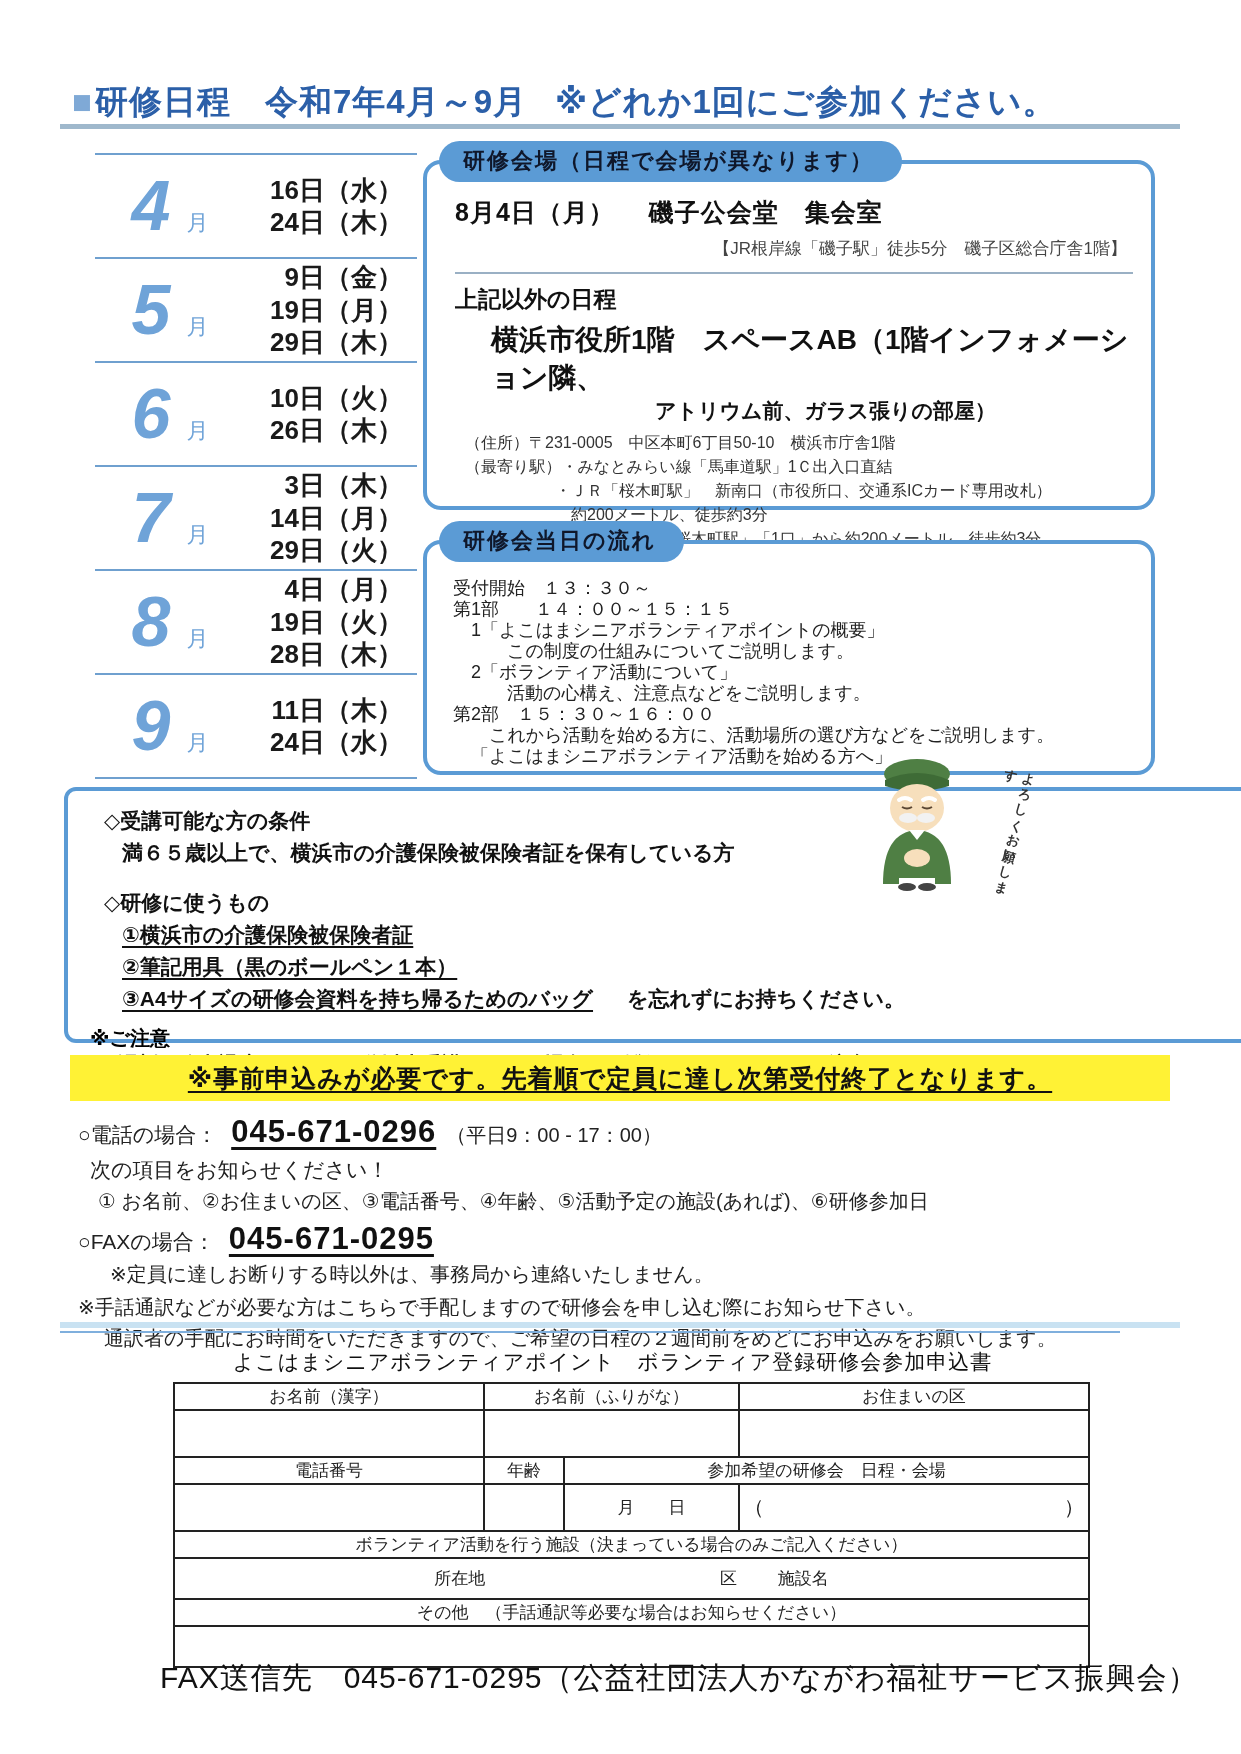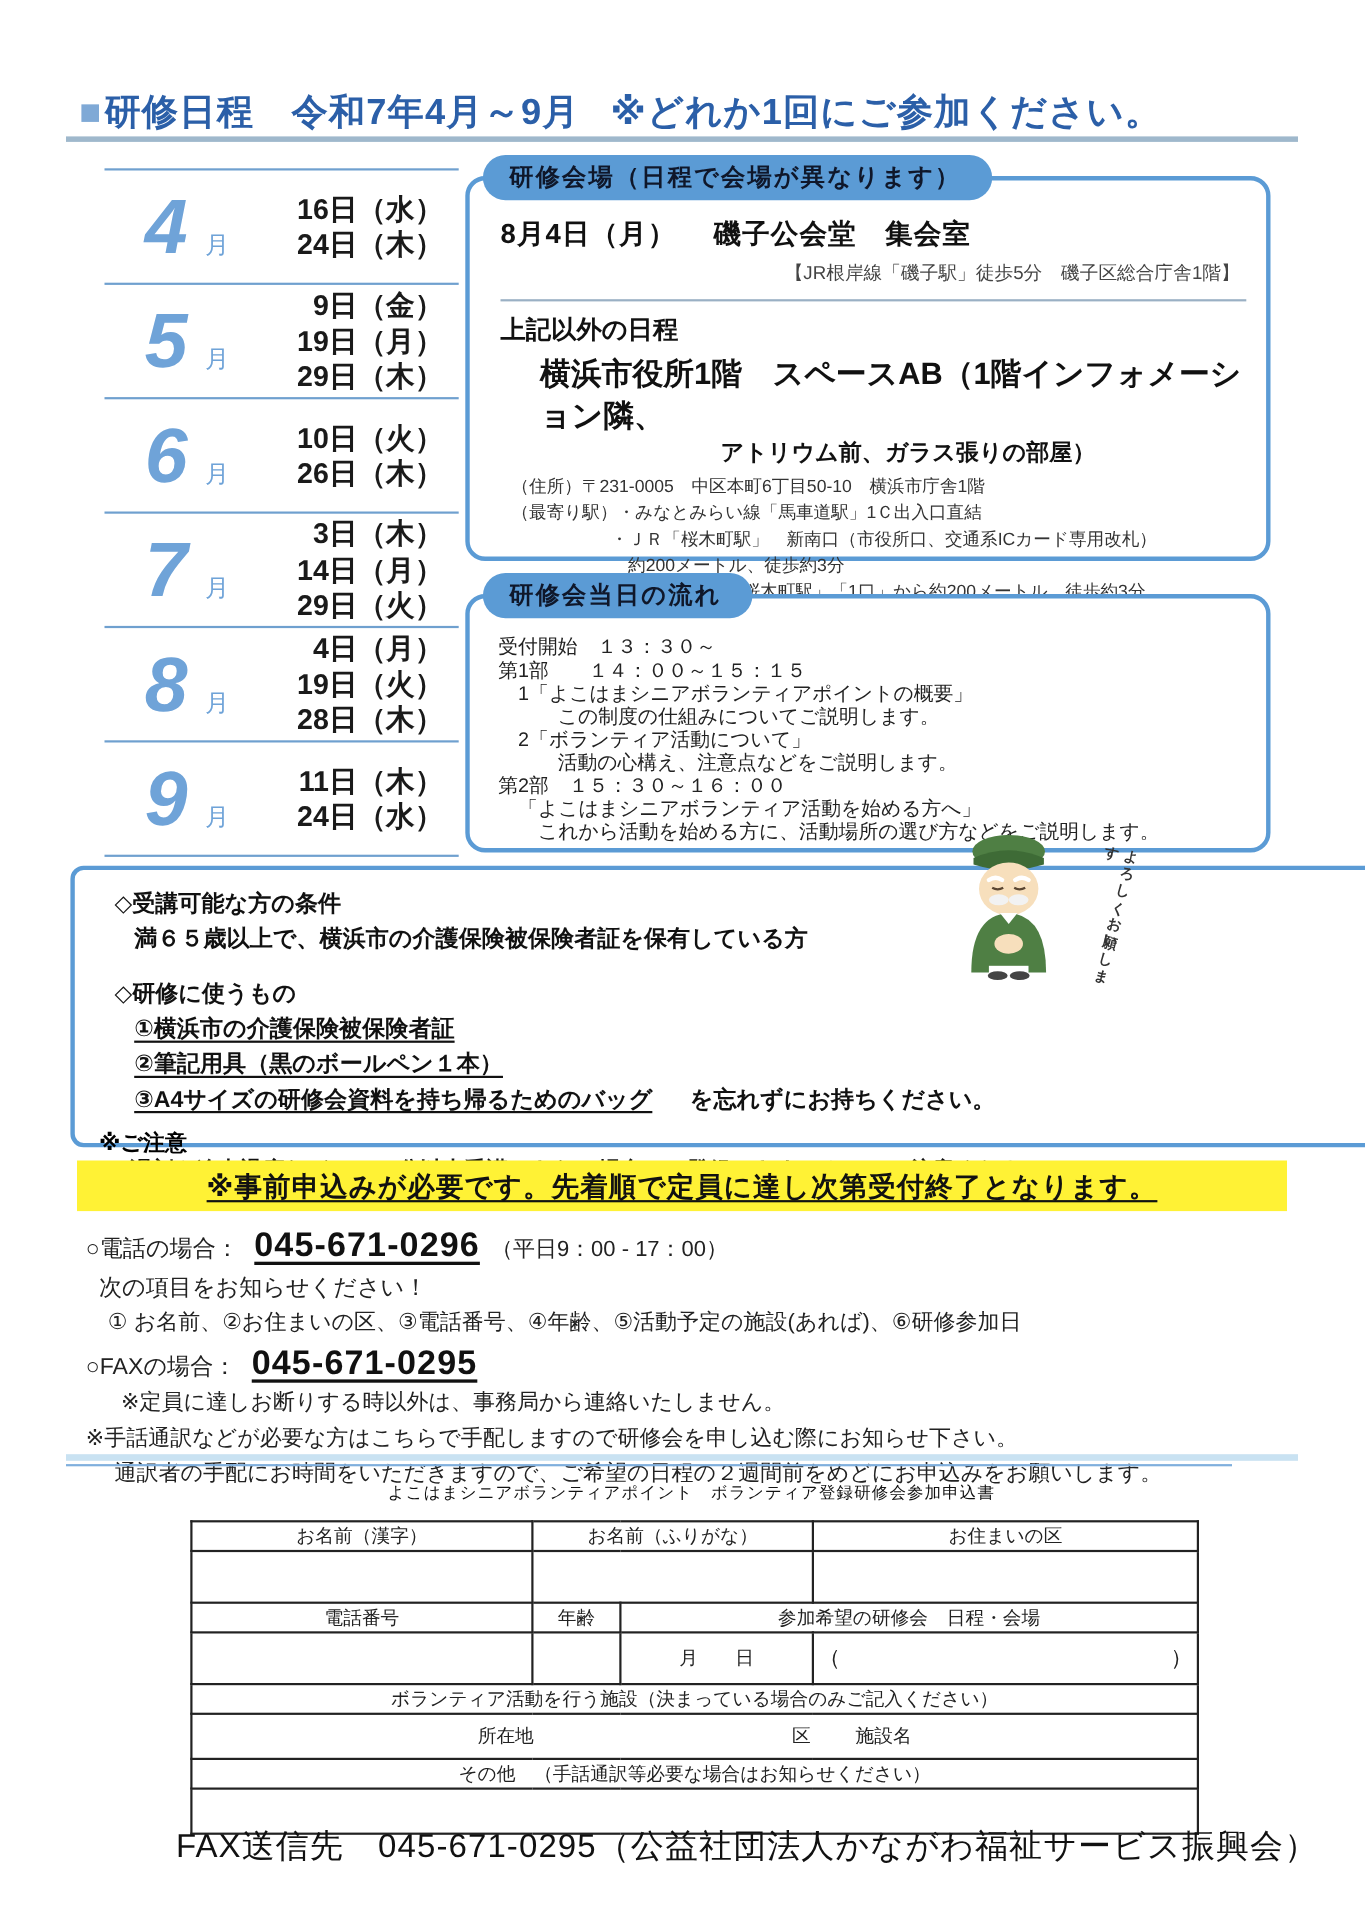--- a/index.html
+++ b/index.html
@@ -68,21 +68,21 @@
   .c-note { font-size:21px; color:#222; margin:6px 0 0 12px; }
   .c-items { font-size:20px; color:#222; margin:4px 0 2px 20px; }
   .c-sub { font-size:20px; color:#222; margin:4px 0 0 32px; }
   .c-sign { font-size:20px; color:#222; margin-top:6px; }
   .c-sign2 { font-size:20px; color:#222; margin:4px 0 0 26px; }
   .mt6 { margin-top:6px; } .mt4 { margin-top:4px; }
 
   
   .form-rule1 { left:60px; top:1322px; width:1120px; height:6px; background:#C9E2F2; }
   .form-rule2 { left:60px; top:1331px; width:1060px; height:2px; background:#7FAFDD; }
-  .form-title { left:171px; top:1348px; width:915px; text-align:center; font-size:15px; color:#111; letter-spacing:1px; }
+  .form-title { left:155px; top:1348px; width:915px; text-align:center; font-size:21px; color:#111; letter-spacing:1px; }
   table.appform { position:absolute; left:173px; top:1382px; width:915px; border-collapse:collapse; table-layout:fixed; }
   table.appform td { border:2px solid #222; font-size:17px; color:#222; text-align:center; vertical-align:middle; padding:1px 4px; }
   td.blank { height:47px; }
   td.hrow { height:23px; }
   td.paren-cell { text-align:left; }
   .paren-wrap { display:flex; justify-content:space-between; font-size:20px; }
   td.loc-cell { text-align:left; height:41px; font-size:17px; }
   .loc-ward { margin-left:230px; } .loc-fac { margin-left:36px; }
   .fax-line { left:160px; top:1658px; font-size:30px; color:#111; letter-spacing:1px; }
 </style>
@@ -224,22 +224,22 @@
 
   <div class="bluebox flow-box">
     <div class="pill">研修会当日の流れ</div>
     <div class="f-line">受付開始　１３：３０～</div>
     <div class="f-line">第1部　　１４：００～１５：１５</div>
     <div class="f-line">　1「よこはまシニアボランティアポイントの概要」</div>
     <div class="f-line">　　　この制度の仕組みについてご説明します。</div>
     <div class="f-line">　2「ボランティア活動について」</div>
     <div class="f-line">　　　活動の心構え、注意点などをご説明します。</div>
     <div class="f-line">第2部　１５：３０～１６：００</div>
+    <div class="f-line">　　これから活動を始める方に、活動場所の選び方などをご説明します。</div>
     <div class="f-line">　「よこはまシニアボランティア活動を始める方へ」</div>
-    <div class="f-line">　　これから活動を始める方に、活動場所の選び方などをご説明します。</div>
   </div>
 
   <div class="bluebox info-box">
     <div class="i-title">◇受講可能な方の条件</div>
     <div class="i-body">満６５歳以上で、横浜市の介護保険被保険者証を保有している方</div>
     <div class="i-title" style="margin-top:22px;">◇研修に使うもの</div>
     <div class="i-row"><span class="i-item">①横浜市の介護保険被保険者証</span></div>
     <div class="i-row"><span class="i-item">②筆記用具（黒のボールペン１本）</span></div>
     <div class="i-row"><span class="i-item">③A4サイズの研修会資料を持ち帰るためのバッグ</span><span class="i-item i-suffix">を忘れずにお持ちください。</span></div>
     <div class="i-note-title">※ご注意</div>

